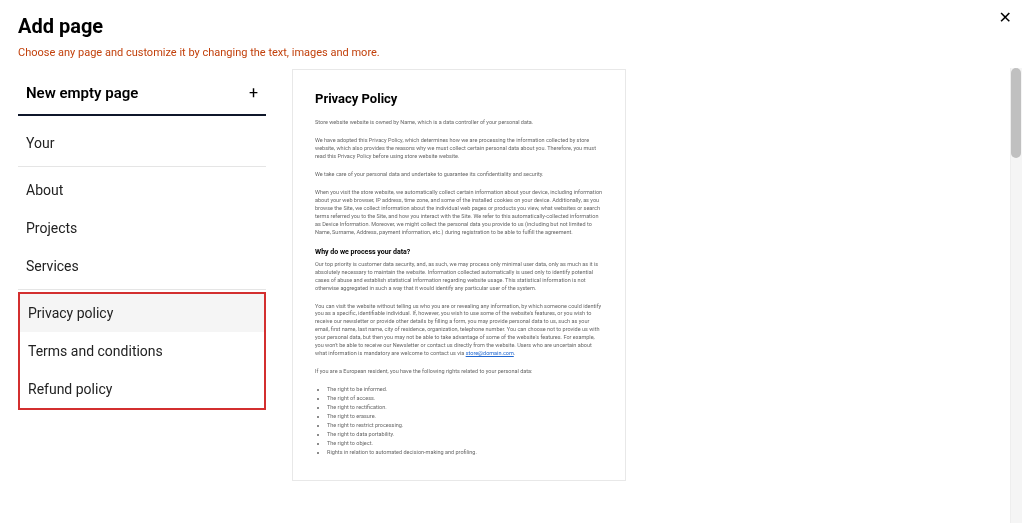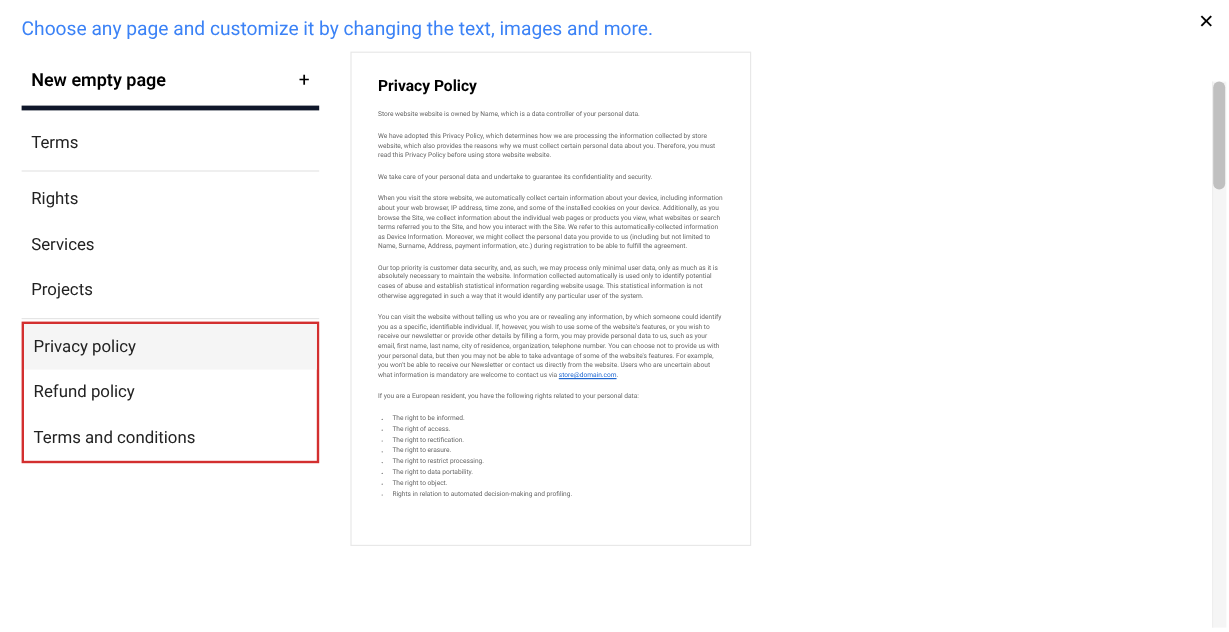--- a/index.html
+++ b/index.html
@@ -23,42 +23,42 @@
     .header {
       padding: 14px 18px 6px 18px;
     }
     .header h1 {
       font-size: 20px;
       font-weight: 700;
       color: #000;
       margin-bottom: 8px;
     }
     .header p {
-      font-size: 16px;
-      color: #3b82f6;
+      font-size: 11px;
+      color: #c2410c;
     }
     .content {
       display: flex;
       padding: 0 18px;
       gap: 26px;
     }
     .sidebar {
       width: 248px;
       flex-shrink: 0;
     }
     .new-empty {
       display: flex;
       justify-content: space-between;
       align-items: center;
       padding: 12px 8px;
       font-size: 15px;
       font-weight: 600;
       color: #000;
       cursor: pointer;
-      border-bottom: 4px solid #0f172a;
+      border-bottom: 2px solid #0f172a;
       margin-bottom: 4px;
       margin-top: 6px;
     }
     .new-empty .plus {
       font-size: 16px;
       font-weight: 400;
     }
     .group {
       border-bottom: 1px solid #e5e5e5;
       padding: 4px 0;
@@ -138,70 +138,72 @@
       background: #c0c0c0;
       border-radius: 5px;
     }
   </style>
 </head>
 <body>
 
 <div class="close-btn">✕</div>
 
 <div class="header">
+  <h1>Add page</h1>
   <p>Choose any page and customize it by changing the text, images and more.</p>
 </div>
 
 <div class="content">
   <div class="sidebar">
     <div class="new-empty">
       <span>New empty page</span>
       <span class="plus">+</span>
     </div>
 
     <div class="group">
       <div class="sidebar-item">
-        <span>Terms</span>
+        <span>Your</span>
       </div>
     </div>
 
     <div class="group">
       <div class="sidebar-item">
-        <span>Rights</span>
+        <span>About</span>
+      </div>
+      <div class="sidebar-item">
+        <span>Projects</span>
       </div>
       <div class="sidebar-item">
         <span>Services</span>
-      </div>
-      <div class="sidebar-item">
-        <span>Projects</span>
       </div>
     </div>
 
     <div class="highlight">
       <div class="sidebar-item selected">
         <span>Privacy policy</span>
       </div>
       <div class="sidebar-item">
+        <span>Terms and conditions</span>
+      </div>
+      <div class="sidebar-item">
         <span>Refund policy</span>
-      </div>
-      <div class="sidebar-item">
-        <span>Terms and conditions</span>
       </div>
     </div>
   </div>
 
   <div class="preview-wrap">
     <div class="preview-card">
       <h2>Privacy Policy</h2>
       <div class="para">Store website website is owned by Name, which is a data controller of your personal data.</div>
       <div class="para">We have adopted this Privacy Policy, which determines how we are processing the information collected by store website, which also provides the reasons why we must collect certain personal data about you. Therefore, you must read this Privacy Policy before using store website website.</div>
       <div class="para">We take care of your personal data and undertake to guarantee its confidentiality and security.</div>
 
       <div class="para">When you visit the store website, we automatically collect certain information about your device, including information about your web browser, IP address, time zone, and some of the installed cookies on your device. Additionally, as you browse the Site, we collect information about the individual web pages or products you view, what websites or search terms referred you to the Site, and how you interact with the Site. We refer to this automatically-collected information as Device Information. Moreover, we might collect the personal data you provide to us (including but not limited to Name, Surname, Address, payment information, etc.) during registration to be able to fulfill the agreement.</div>
 
+      <h3>Why do we process your data?</h3>
       <div class="para">Our top priority is customer data security, and, as such, we may process only minimal user data, only as much as it is absolutely necessary to maintain the website. Information collected automatically is used only to identify potential cases of abuse and establish statistical information regarding website usage. This statistical information is not otherwise aggregated in such a way that it would identify any particular user of the system.</div>
       <div class="para">
         <span>You can visit the website without telling us who you are or revealing any information, by which someone could identify you as a specific, identifiable individual. If, however, you wish to use some of the website's features, or you wish to receive our newsletter or provide other details by filling a form, you may provide personal data to us, such as your email, first name, last name, city of residence, organization, telephone number. You can choose not to provide us with your personal data, but then you may not be able to take advantage of some of the website's features. For example, you won't be able to receive our Newsletter or contact us directly from the website. Users who are uncertain about what information is mandatory are welcome to contact us via </span>
         <a>store@domain.com</a>.
       </div>
 
       <div class="para">If you are a European resident, you have the following rights related to your personal data:</div>
       <ul>
         <li>The right to be informed.</li>
         <li>The right of access.</li>

